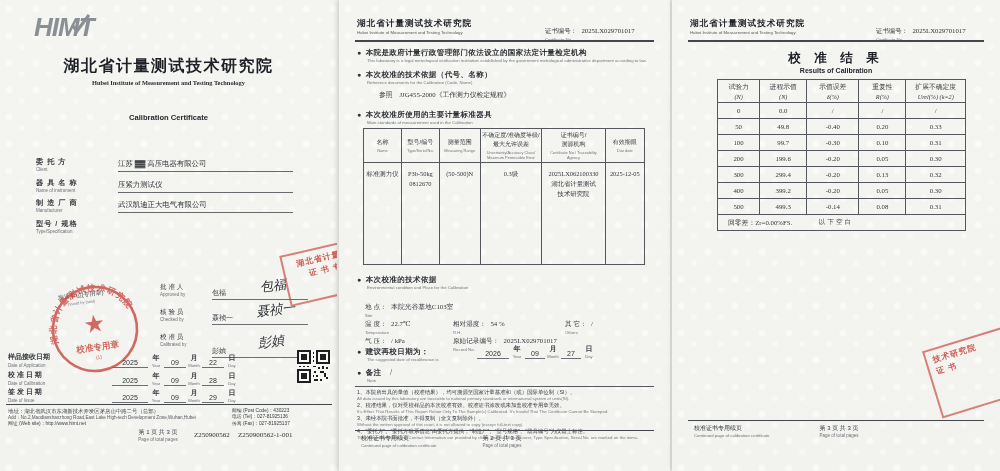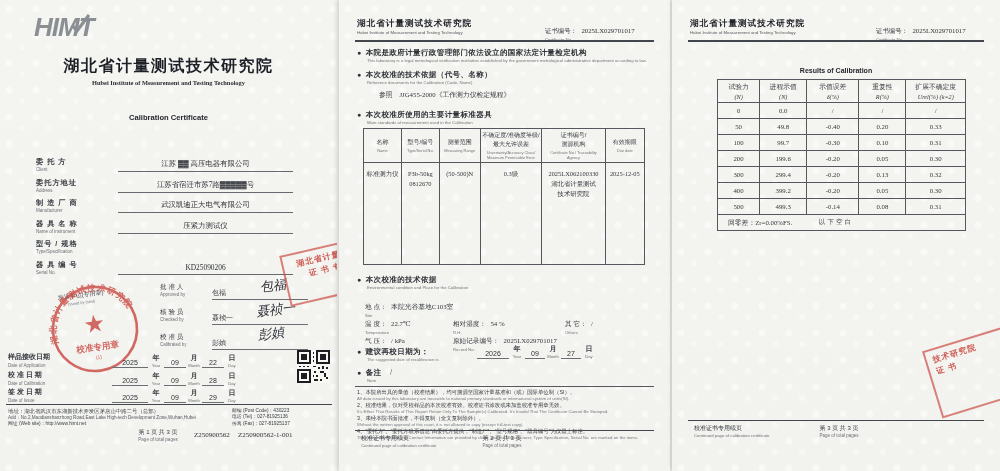--- a/index.html
+++ b/index.html
@@ -17,21 +17,21 @@
   .a{position:absolute;}
   .b{font-weight:bold;}
   .c{text-align:center;}
   .serif{font-family:"Liberation Serif","DejaVu Serif",serif;}
   .en{font-size:4.5px;color:#6d7075;letter-spacing:0;}
   .pre{white-space:pre-line;}
   
   .frow{display:flex;align-items:flex-end;margin-bottom:5.5px;}
   .flab{width:82px;margin-left:36px;flex:none;}
   .flab .cn{font-size:7.2px;font-weight:bold;letter-spacing:1px;color:#3a3d43;}
-  .fval{flex:1;margin-right:44px;text-align:center;font-size:7.4px;
+  .fval{flex:1;margin-right:44px;text-align:left;font-size:7.4px;
         border-bottom:1px solid #66696e;padding-bottom:2px;color:#2f3237;}
   
   .srow{position:relative;height:25px;}
   .sig{font-family:"DejaVu Serif",serif;font-style:italic;font-size:13px;color:#2c2f36;
        transform:rotate(-7deg);display:inline-block;}
   
   .drow{display:flex;align-items:flex-end;height:16px;margin-bottom:1.5px;}
   .dlab{width:104px;flex:none;}
   .dval{text-align:center;font-size:7px;border-bottom:1px solid #6b6e73;padding-bottom:1px;color:#2f3237;}
   .dunit{font-size:7px;font-weight:bold;color:#3a3d43;text-align:center;}
@@ -81,51 +81,37 @@
     <div class="a" style="left:0;right:0;top:157px;">
       <div class="frow">
         <div class="flab">
             <div class="cn">委  托  方</div>
           <div class="en">Client</div>
           </div>
         <div class="fval serif">江苏 ▓▓ 高压电器有限公司</div>
       </div>
       <div class="frow">
         <div class="flab">
-            <div class="cn">委托方地址</div>
-          <div class="en">Address</div>
-          </div>
-        <div class="fval serif">江苏省宿迁市苏7路▓▓▓▓▓号</div>
+            <div class="cn">器 具 名 称</div>
+          <div class="en">Name of instrument</div>
+          </div>
+        <div class="fval serif">压紧力测试仪</div>
       </div>
       <div class="frow">
         <div class="flab">
             <div class="cn">制 造 厂 商</div>
           <div class="en">Manufacturer</div>
           </div>
         <div class="fval serif">武汉凯迪正大电气有限公司</div>
       </div>
       <div class="frow">
         <div class="flab">
-            <div class="cn">器 具 名 称</div>
-          <div class="en">Name of instrument</div>
-          </div>
-        <div class="fval serif">压紧力测试仪</div>
-      </div>
-      <div class="frow">
-        <div class="flab">
             <div class="cn">型号 / 规格</div>
           <div class="en">Type/Specification</div>
           </div>
-      </div>
-      <div class="frow">
-        <div class="flab">
-            <div class="cn">器 具 编 号</div>
-          <div class="en">Serial No.</div>
-          </div>
-        <div class="fval serif">KD25090206</div>
       </div>
     </div>
 
     <div class="a" style="left:58px;top:291px;transform:rotate(-7deg);">
       <div style="font-size:6px;color:#4b4e55;">发送单位(专用章)</div>
       <div style="font-size:3.9px;color:#7a7d82;text-align:center;">Issued by (seal)</div>
     </div>
 
     <svg class="a" style="left:48px;top:282px;transform:rotate(-8deg);" width="94" height="94" viewBox="0 0 94 94">
       <g fill="#c8413a" opacity="0.78">
@@ -159,21 +145,21 @@
         <div class="a" style="left:52px;right:2px;top:0;border-bottom:1px solid #6b6e73;height:18px;">
           <span class="serif" style="font-size:7px;color:#34373d;">聂祯一</span>
           <span class="sig a" style="left:44px;top:-5px;">聂祯一</span>
         </div>
       </div>
       <div class="srow">
         <div class="a" style="left:0;top:2px;">
             <div style="font-size:6.6px;color:#3a3d43;">校 准 员</div>
           <div class="en">Calibrated by</div>
           </div>
-        <div class="a" style="left:52px;right:2px;top:0;border-bottom:1px solid #6b6e73;height:18px;">
+        <div class="a" style="left:52px;right:2px;top:8px;border-bottom:1px solid #6b6e73;height:18px;">
           <span class="serif" style="font-size:7px;color:#34373d;">彭媜</span>
           <span class="sig a" style="left:46px;top:-6px;">彭媜</span>
         </div>
       </div>
     </div>
 
     <div class="a" style="left:8px;top:352px;width:280px;">
       <div class="drow">
         <div class="dlab"><span style="font-size:7px;font-weight:bold;color:#3a3d43;">样品接收日期</span>
           <div class="en">Date of Application</div></div>
@@ -452,20 +438,21 @@
       <div style="font-size:8.6px;font-weight:bold;letter-spacing:1px;color:#22252b;">湖北省计量测试技术研究院</div>
       <div style="font-size:4.3px;color:#55585d;">Hubei Institute of Measurement and Testing Technology</div>
     </div>
     <div class="a" style="left:204px;top:19px;">
       <span style="font-size:6.4px;color:#3a3d43;">证书编号：</span>
       <span class="serif" style="font-size:6.8px;color:#2f3237;">2025LX029701017</span>
       <div style="font-size:4.3px;color:#6d7075;">Certificate No.</div>
     </div>
     <div class="a rule" style="left:16px;right:16px;top:40px;border-top-width:2px;"></div>
 
+    <div class="a c" style="left:0;right:0;top:50px;font-size:12.5px;font-weight:bold;letter-spacing:5px;color:#1d2026;">校 准 结 果</div>
     <div class="a c b" style="left:0;right:0;top:67px;font-size:7px;color:#24272d;">Results of Calibration</div>
 
     <table class="res a" style="left:45px;top:79px;width:249px;table-layout:fixed;">
       <colgroup>
           <col style="width:17%">
           <col style="width:19%">
           <col style="width:21%">
           <col style="width:19%">
           <col style="width:24%">
         </colgroup>

